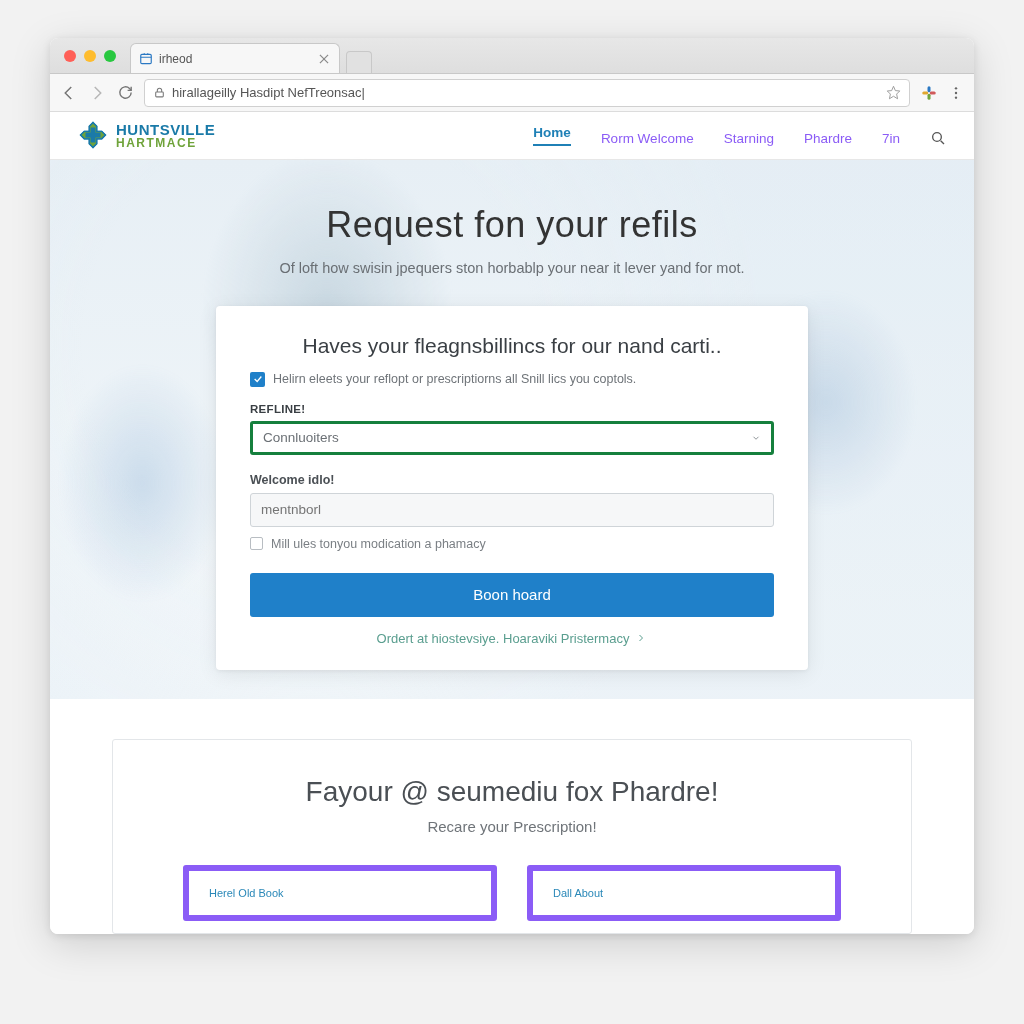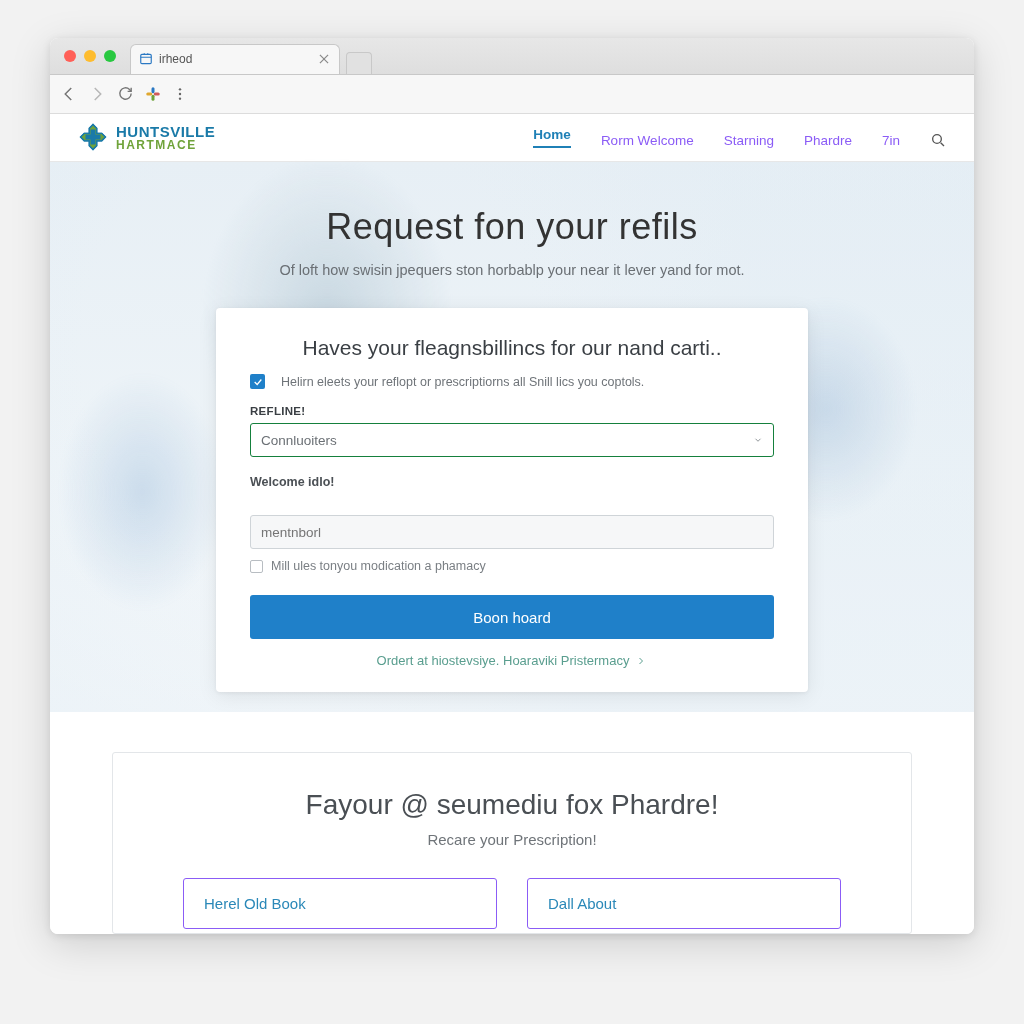--- a/index.html
+++ b/index.html
@@ -73,56 +73,56 @@
   }
   .hero-inner{ position:relative; z-index:1; text-align:center; padding-top:44px;}
   .hero h1{ font-size:36px; font-weight:400; color:#333; letter-spacing:0.5px;}
   .hero .sub{ font-size:14.5px; color:#6a6f74; margin-top:14px; }
   .card {
     width:592px; margin:30px auto 0; background:#fff; border-radius:4px;
     box-shadow: 0 4px 20px rgba(0,0,0,0.08), 0 1px 4px rgba(0,0,0,0.06);
     padding:28px 34px 24px; text-align:left;
   }
   .card h2 { text-align:center; font-size:21px; font-weight:400; color:#3a3f44; margin-bottom:14px;}
-  .checkrow{ display:flex; align-items:center; gap:16px; font-size:12.5px; color:#6f7479; margin-bottom:16px;}
+  .checkrow{ display:flex; align-items:center; gap:8px; font-size:12.5px; color:#6f7479; margin-bottom:16px;}
   .chk{ width:15px;height:15px; background:#1f80c9; border-radius:2px; display:flex;align-items:center;justify-content:center;}
   .chk svg{ width:10px;height:10px; color:#fff;}
   .label{ font-size:11.5px; font-weight:700; color:#3a3f44; letter-spacing:0.3px; margin-bottom:6px; display:block;}
   .select{
-    width:100%; height:34px; border:1px solid #15803d; border-radius:3px; background:#fff;
+    width:100%; height:34px; border:3px solid #15803d; border-radius:3px; background:#fff;
     display:flex; align-items:center; justify-content:space-between; padding:0 10px; font-size:13.5px; color:#6b7075;
     margin-bottom:18px; cursor:pointer;
   }
   .select .chev{ width:10px;height:10px; color:#7a7f84; }
   .label2{ font-size:12.5px; font-weight:600; color:#4b5055; margin-bottom:6px; display:block;}
   .textin{
     width:100%; height:34px; border:1px solid #cfd4d8; border-radius:3px; background:#f6f7f8;
-    padding:0 10px; font-size:13.5px; color:#8a8f94; margin-bottom:10px;margin-top:20px;
+    padding:0 10px; font-size:13.5px; color:#8a8f94; margin-bottom:10px;
   }
   .optrow{ display:flex; align-items:center; gap:8px; font-size:12.5px; color:#7a7f84; margin-bottom:22px;}
   .optrow .box{ width:13px;height:13px;border:1px solid #b8bdc2; border-radius:2px; background:#fff;}
   .primary{
     width:100%; height:44px; border:none; border-radius:3px; background:#1f80c9; color:#fff;
     font-size:15px; font-weight:500; cursor:pointer; margin-bottom:14px;
   }
   .altlink{ display:flex; justify-content:center; align-items:center; gap:6px; font-size:13px; color:#5a9e8f; cursor:pointer;}
   .altlink .arrow{ width:12px;height:12px; }
   
   .section2{
     padding: 40px 62px 0; background:#fff;
   }
   .panel{
-    border:1px solid #e3e6e9; border-radius:3px; padding:36px 70px 4px; text-align:center;
+    border:1px solid #e3e6e9; border-radius:3px; padding:36px 70px 12px; text-align:center;
   }
   .panel h3{ font-size:28px; font-weight:400; color:#4a4f54; margin-bottom:10px;}
   .panel .sub2{ font-size:15px; color:#6f7479; margin-bottom:30px;}
   .cols{ display:flex; gap:30px; }
   .col{
-    flex:1; border:1px solid #8b5cf6; border-radius:3px; text-align:left;
-    padding:16px 20px; font-size:15px; color:#2a88b8; font-weight:500; cursor:pointer;
+    flex:1; border:6px solid #8b5cf6; border-radius:3px; text-align:left;
+    padding:16px 20px; font-size:11px; color:#2a88b8; font-weight:500; cursor:pointer;
   }
 </style>
 </head>
 <body>
 
 <div class="window">
 
   <div class="tabstrip">
     <div class="traffic">
       <span class="t-red"></span>
@@ -153,20 +153,30 @@
     </div>
     <div class="navbtn" style="opacity:0.5">
       <svg viewBox="0 0 24 24" width="18" height="18">
           <polyline points="9 4 17 12 9 20" fill="none" stroke="currentColor" stroke-width="2"></polyline>
         </svg>
     </div>
     <div class="navbtn">
       <svg viewBox="0 0 24 24" width="17" height="17">
           <path d="M20 12a8 8 0 1 1-2.34-5.66L20 9" fill="none" stroke="currentColor" stroke-width="2"></path>
           <polyline points="20 4 20 9 15 9" fill="none" stroke="currentColor" stroke-width="2"></polyline>
+        </svg>
+    </div>
+    <div class="omnibox">
+      <svg class="lock" viewBox="0 0 24 24">
+          <rect x="5" y="11" width="14" height="9" rx="1.5" fill="none" stroke="currentColor" stroke-width="2"></rect>
+          <path d="M8 11V8a4 4 0 0 1 8 0v3" fill="none" stroke="currentColor" stroke-width="2"></path>
+        </svg>
+      <input type="text" value="hirallageilly Hasdipt NefTreonsac|" style="">
+      <svg class="star" viewBox="0 0 24 24">
+          <polygon points="12 2 15 9 22 9.5 17 14.5 18.5 22 12 18 5.5 22 7 14.5 2 9.5 9 9" fill="none" stroke="currentColor" stroke-width="1.5"></polygon>
         </svg>
     </div>
     <svg class="ext-icon" viewBox="0 0 24 24">
       <rect x="10" y="3" width="4" height="8" rx="2" fill="#2a78c3"></rect>
       <rect x="10" y="13" width="4" height="8" rx="2" fill="#6fa33a"></rect>
       <rect x="3" y="10" width="8" height="4" rx="2" fill="#e0a72e"></rect>
       <rect x="13" y="10" width="8" height="4" rx="2" fill="#d05a5a"></rect>
     </svg>
     <svg class="menu-dots" viewBox="0 0 24 24">
         <circle cx="12" cy="5" r="1.8" fill="currentColor"></circle>

